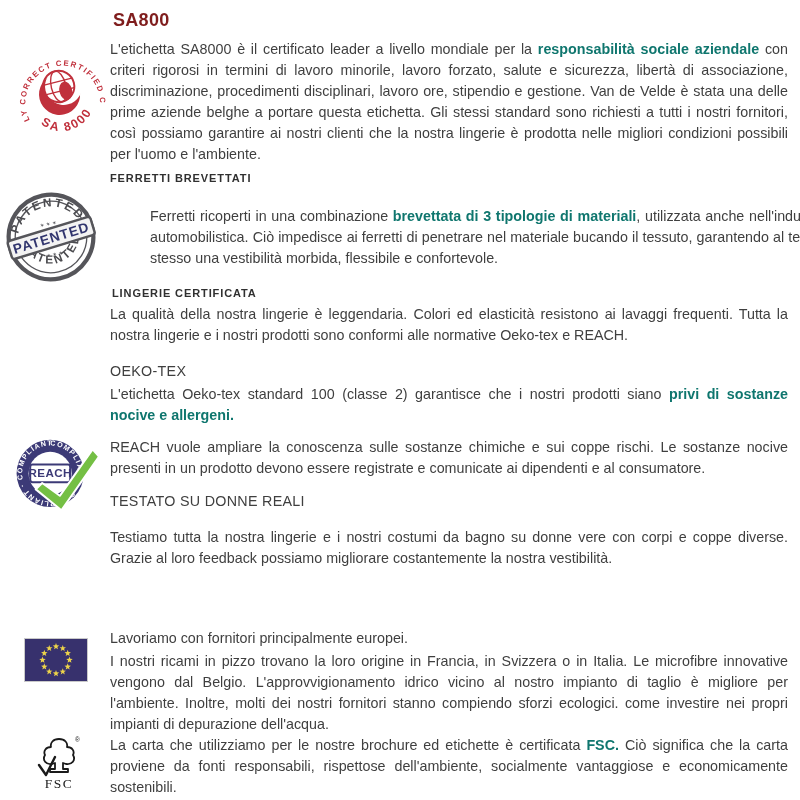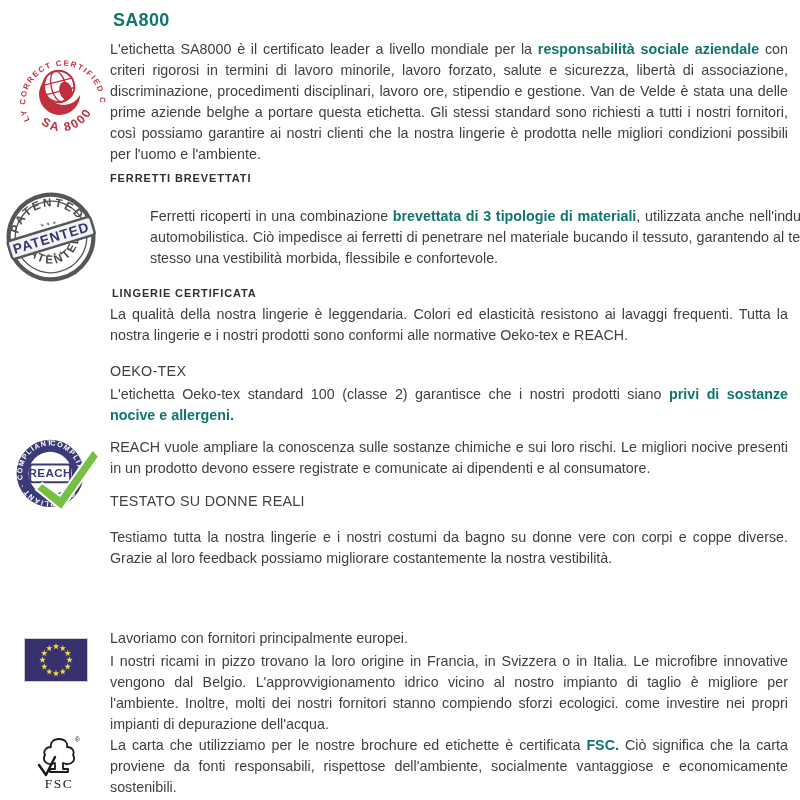--- a/index.html
+++ b/index.html
@@ -6,21 +6,21 @@
   .page{
     position:relative;width:800px;height:800px;background:#ffffff;overflow:hidden;
     font-family:"Liberation Sans",sans-serif;color:#3f3f3f;
   }
   .para{
     position:absolute;left:110px;width:678px;
     font-size:14.3px;line-height:21px;text-align:justify;color:#3f3f3f;
   }
   .para b{font-weight:700;color:#0f766e;}
   .h1{
-    position:absolute;font-size:18px;font-weight:700;color:#0f766e;letter-spacing:.3px;
+    position:absolute;font-size:18px;font-weight:700;color:#7f1d1d;letter-spacing:.3px;
   }
   .h2{
     position:absolute;font-size:11px;font-weight:700;color:#303030;letter-spacing:.9px;
   }
   .label{
     position:absolute;font-size:14.3px;color:#3f3f3f;letter-spacing:.3px;
   }
   .badge{position:absolute;}
   svg text{font-family:"Liberation Sans",sans-serif;}
   .serif{font-family:"Liberation Serif",serif;}
@@ -130,21 +130,21 @@
 
   <div class="h2" style="left:110px;top:172px;">FERRETTI BREVETTATI</div>
   <div class="para" style="top:206px;margin-left:40px;"><span>Ferretti ricoperti in una combinazione </span><b>brevettata di 3 tipologie di materiali</b><span>, utilizzata anche nell'industria automobilistica. Ciò impedisce ai ferretti di penetrare nel materiale bucando il tessuto, garantendo al tempo stesso una vestibilità morbida, flessibile e confortevole.</span></div>
 
   <div class="h2" style="left:112px;top:287px;">LINGERIE CERTIFICATA</div>
   <div class="para" style="top:304px;"><span>La qualità della nostra lingerie è leggendaria. Colori ed elasticità resistono ai lavaggi frequenti. Tutta la nostra lingerie e i nostri prodotti sono conformi alle normative Oeko-tex e REACH.</span></div>
 
   <div class="label" style="left:110px;top:363px;text-align:center;">OEKO-TEX</div>
   <div class="para" style="top:384px;"><span>L'etichetta Oeko-tex standard 100 (classe 2) garantisce che i nostri prodotti siano </span><b>privi di sostanze nocive e allergeni.</b></div>
 
-  <div class="para" style="top:437px;"><span>REACH vuole ampliare la conoscenza sulle sostanze chimiche e sui loro rischi. Le migliori nocive presenti in un prodotto devono essere registrate e comunicate ai dipendenti e al consumatore.</span></div>
+  <div class="para" style="top:437px;"><span>REACH vuole ampliare la conoscenza sulle sostanze chimiche e sui coppe rischi. Le sostanze nocive presenti in un prodotto devono essere registrate e comunicate ai dipendenti e al consumatore.</span></div>
 
   <div class="label" style="left:110px;top:493px;">TESTATO SU DONNE REALI</div>
   <div class="para" style="top:527px;"><span>Testiamo tutta la nostra lingerie e i nostri costumi da bagno su donne vere con corpi e coppe diverse. Grazie al loro feedback possiamo migliorare costantemente la nostra vestibilità.</span></div>
 
   <div class="label" style="left:110px;top:630px;letter-spacing:0;">Lavoriamo con fornitori principalmente europei.</div>
   <div class="para" style="top:651px;"><span>I nostri ricami in pizzo trovano la loro origine in Francia, in Svizzera o in Italia. Le microfibre innovative vengono dal Belgio. L'approvvigionamento idrico vicino al nostro impianto di taglio è migliore per l'ambiente. Inoltre, molti dei nostri fornitori stanno compiendo sforzi ecologici. come investire nei propri impianti di depurazione dell'acqua.</span></div>
 
   <div class="para" style="top:735px;"><span>La carta che utilizziamo per le nostre brochure ed etichette è certificata </span><b>FSC.</b><span> Ciò significa che la carta proviene da fonti responsabili, rispettose dell'ambiente, socialmente vantaggiose e economicamente sostenibili.</span></div>
 
 </div>

